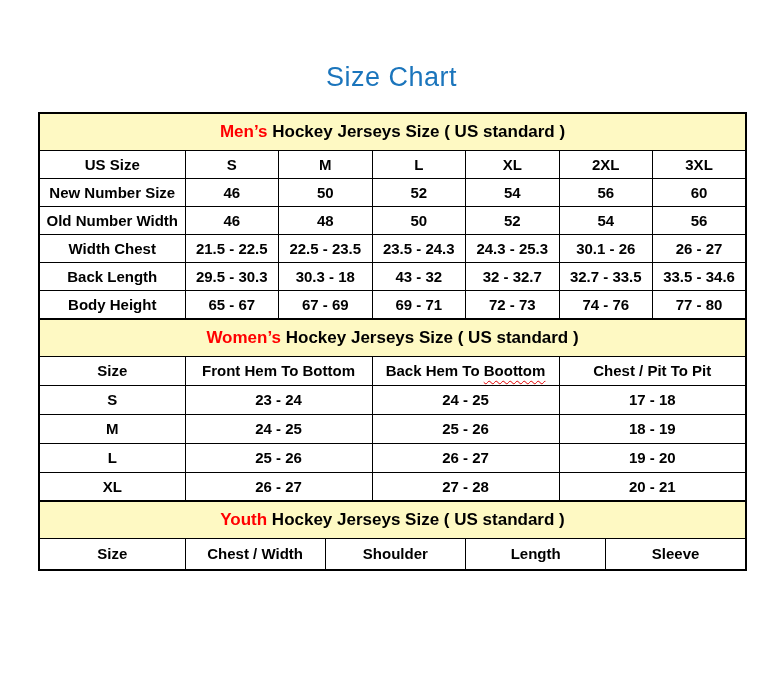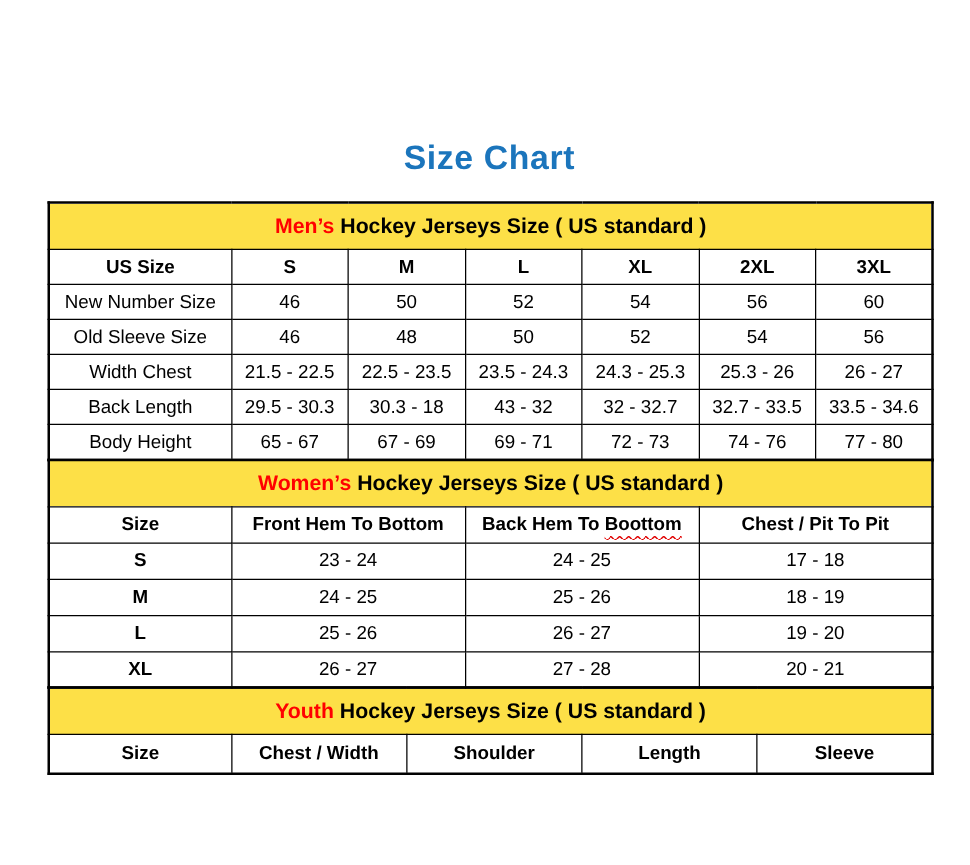--- a/index.html
+++ b/index.html
@@ -6,29 +6,28 @@
     margin: 0;
     padding: 0;
     background: #ffffff;
     width: 776px;
     height: 692px;
     font-family: "Liberation Sans", sans-serif;
     color: #000000;
     overflow: hidden;
   }
   .page-title {
-    padding-top: 80px;
+    padding-top: 62px;
     width: 707px;
     margin-left: 38px;
     text-align: center;
     font-size: 27px;
-    font-weight: bold;
+    font-weight: normal;
     color: #1b75bc;
     letter-spacing: 0.5px;
-    margin-top: 31px;
   }
   .chart-wrap {
     margin: 19px 0 0 38px;
     width: 707px;
   }
   table {
     border-collapse: collapse;
     table-layout: fixed;
     width: 707px;
     border: 2.5px solid #000000;
@@ -37,28 +36,28 @@
   th, td {
     border: 1.5px solid #000000;
     text-align: center;
     vertical-align: middle;
     font-size: 15px;
     padding: 0 2px;
     overflow: hidden;
     white-space: nowrap;
   }
   td.banner {
-    background: #fde047;
+    background: #fef9c3;
     font-weight: bold;
     font-size: 17px;
     height: 36px;
   }
   td.banner .hl { color: #ff0000; }
   th { font-weight: bold; }
-  td.val, td.label-reg { font-weight: normal; text-align: center; }
+  td.val, td.label-reg { font-weight: bold; text-align: center; }
   td.label-bold { font-weight: bold; }
   .mens tr.hrow, .mens tr.drow { height: 28px; }
   .womens tr.hrow, .womens tr.drow { height: 29px; }
   .youth tr.hrow, .youth tr.drow { height: 31px; }
   .squiggle {
     text-decoration-line: underline;
     text-decoration-style: wavy;
     text-decoration-color: #e00000;
     text-decoration-thickness: 1px;
     text-underline-offset: 4px;
@@ -97,35 +96,35 @@
     <tr class="drow">
       <td class="label-reg">New Number Size</td>
       <td class="val">46</td>
       <td class="val">50</td>
       <td class="val">52</td>
       <td class="val">54</td>
       <td class="val">56</td>
       <td class="val">60</td>
     </tr>
     <tr class="drow">
-      <td class="label-reg">Old Sleeve Size</td>
+      <td class="label-reg">Old Number Width</td>
       <td class="val">46</td>
       <td class="val">48</td>
       <td class="val">50</td>
       <td class="val">52</td>
       <td class="val">54</td>
       <td class="val">56</td>
     </tr>
     <tr class="drow">
       <td class="label-reg">Width Chest</td>
       <td class="val">21.5 - 22.5</td>
       <td class="val">22.5 - 23.5</td>
       <td class="val">23.5 - 24.3</td>
       <td class="val">24.3 - 25.3</td>
-      <td class="val">25.3 - 26</td>
+      <td class="val">30.1 - 26</td>
       <td class="val">26 - 27</td>
     </tr>
     <tr class="drow">
       <td class="label-reg">Back Length</td>
       <td class="val">29.5 - 30.3</td>
       <td class="val">30.3 - 18</td>
       <td class="val">43 - 32</td>
       <td class="val">32 - 32.7</td>
       <td class="val">32.7 - 33.5</td>
       <td class="val">33.5 - 34.6</td>

